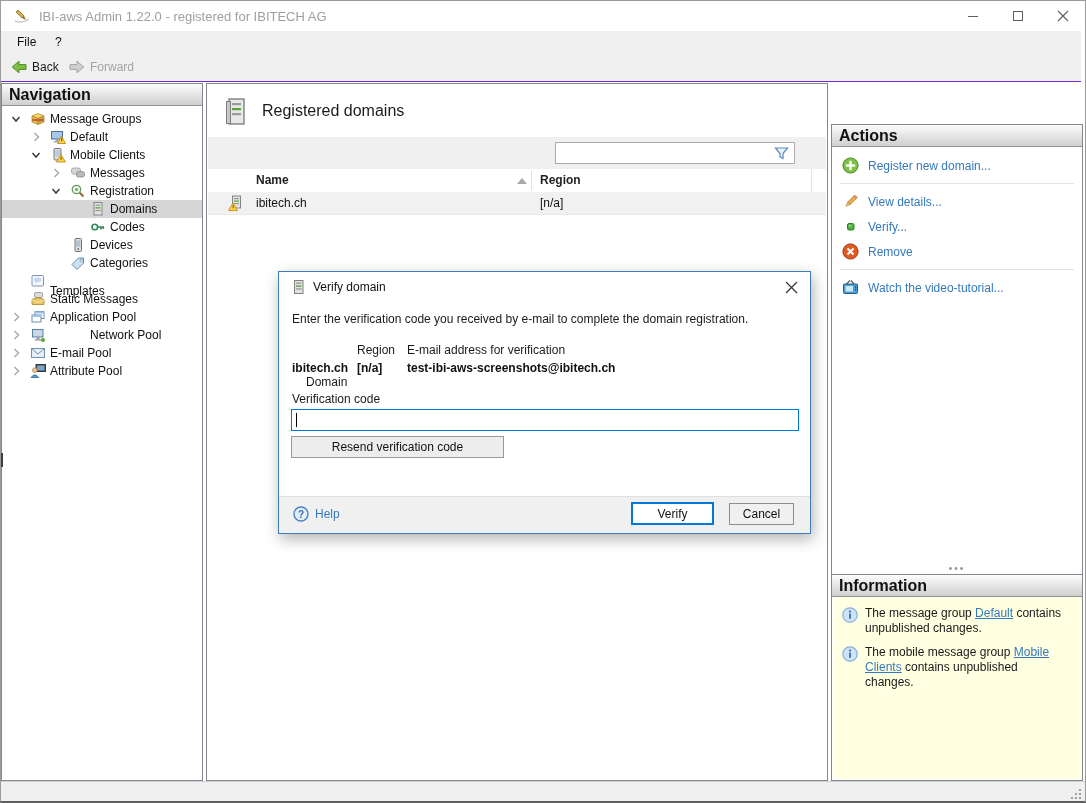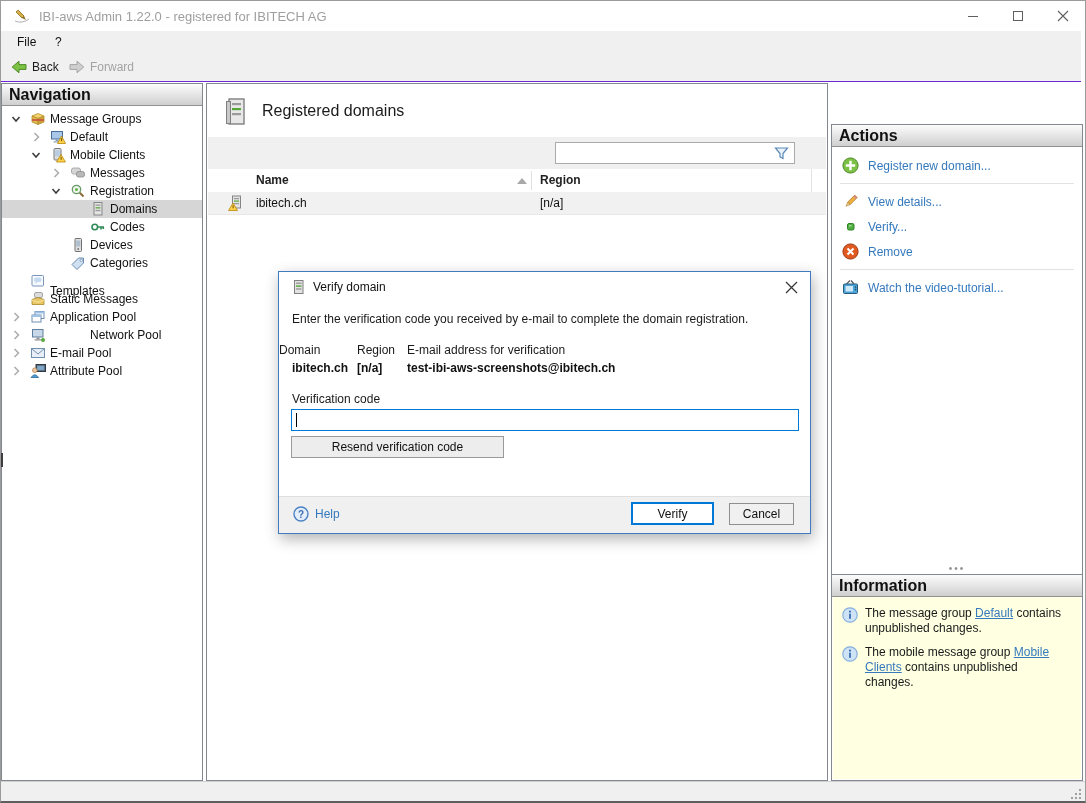--- a/index.html
+++ b/index.html
@@ -434,21 +434,21 @@
           <rect x="5" y="9.3" width="5.5" height="1.4" fill="#9a9a9a"></rect>
         </svg></span>
     <span class="dlg-title">Verify domain</span>
     <button class="dlg-close">
         <span class="icn"><svg width="13" height="13">
             <path d="M1 1 L12 12 M12 1 L1 12" stroke="#333" stroke-width="1.2"></path>
           </svg></span>
       </button>
     <div class="dlg-instr">Enter the verification code you received by e-mail to complete the domain registration.</div>
 
-    <span class="f-lbl" style="left:0;">Domain</span>
+    <span class="f-lbl" style="left:27px;margin-top:32px;">Domain</span>
     <span class="f-lbl" style="left:78px;">Region</span>
     <span class="f-lbl" style="left:128px;">E-mail address for verification</span>
     <span class="f-val" style="left:13px;">ibitech.ch</span>
     <span class="f-val" style="left:78px;">[n/a]</span>
     <span class="f-val" style="left:128px;">test-ibi-aws-screenshots@ibitech.ch</span>
 
     <span class="code-lbl">Verification code</span>
     <div class="code-input">
         <span class="caret"></span>
       </div>

